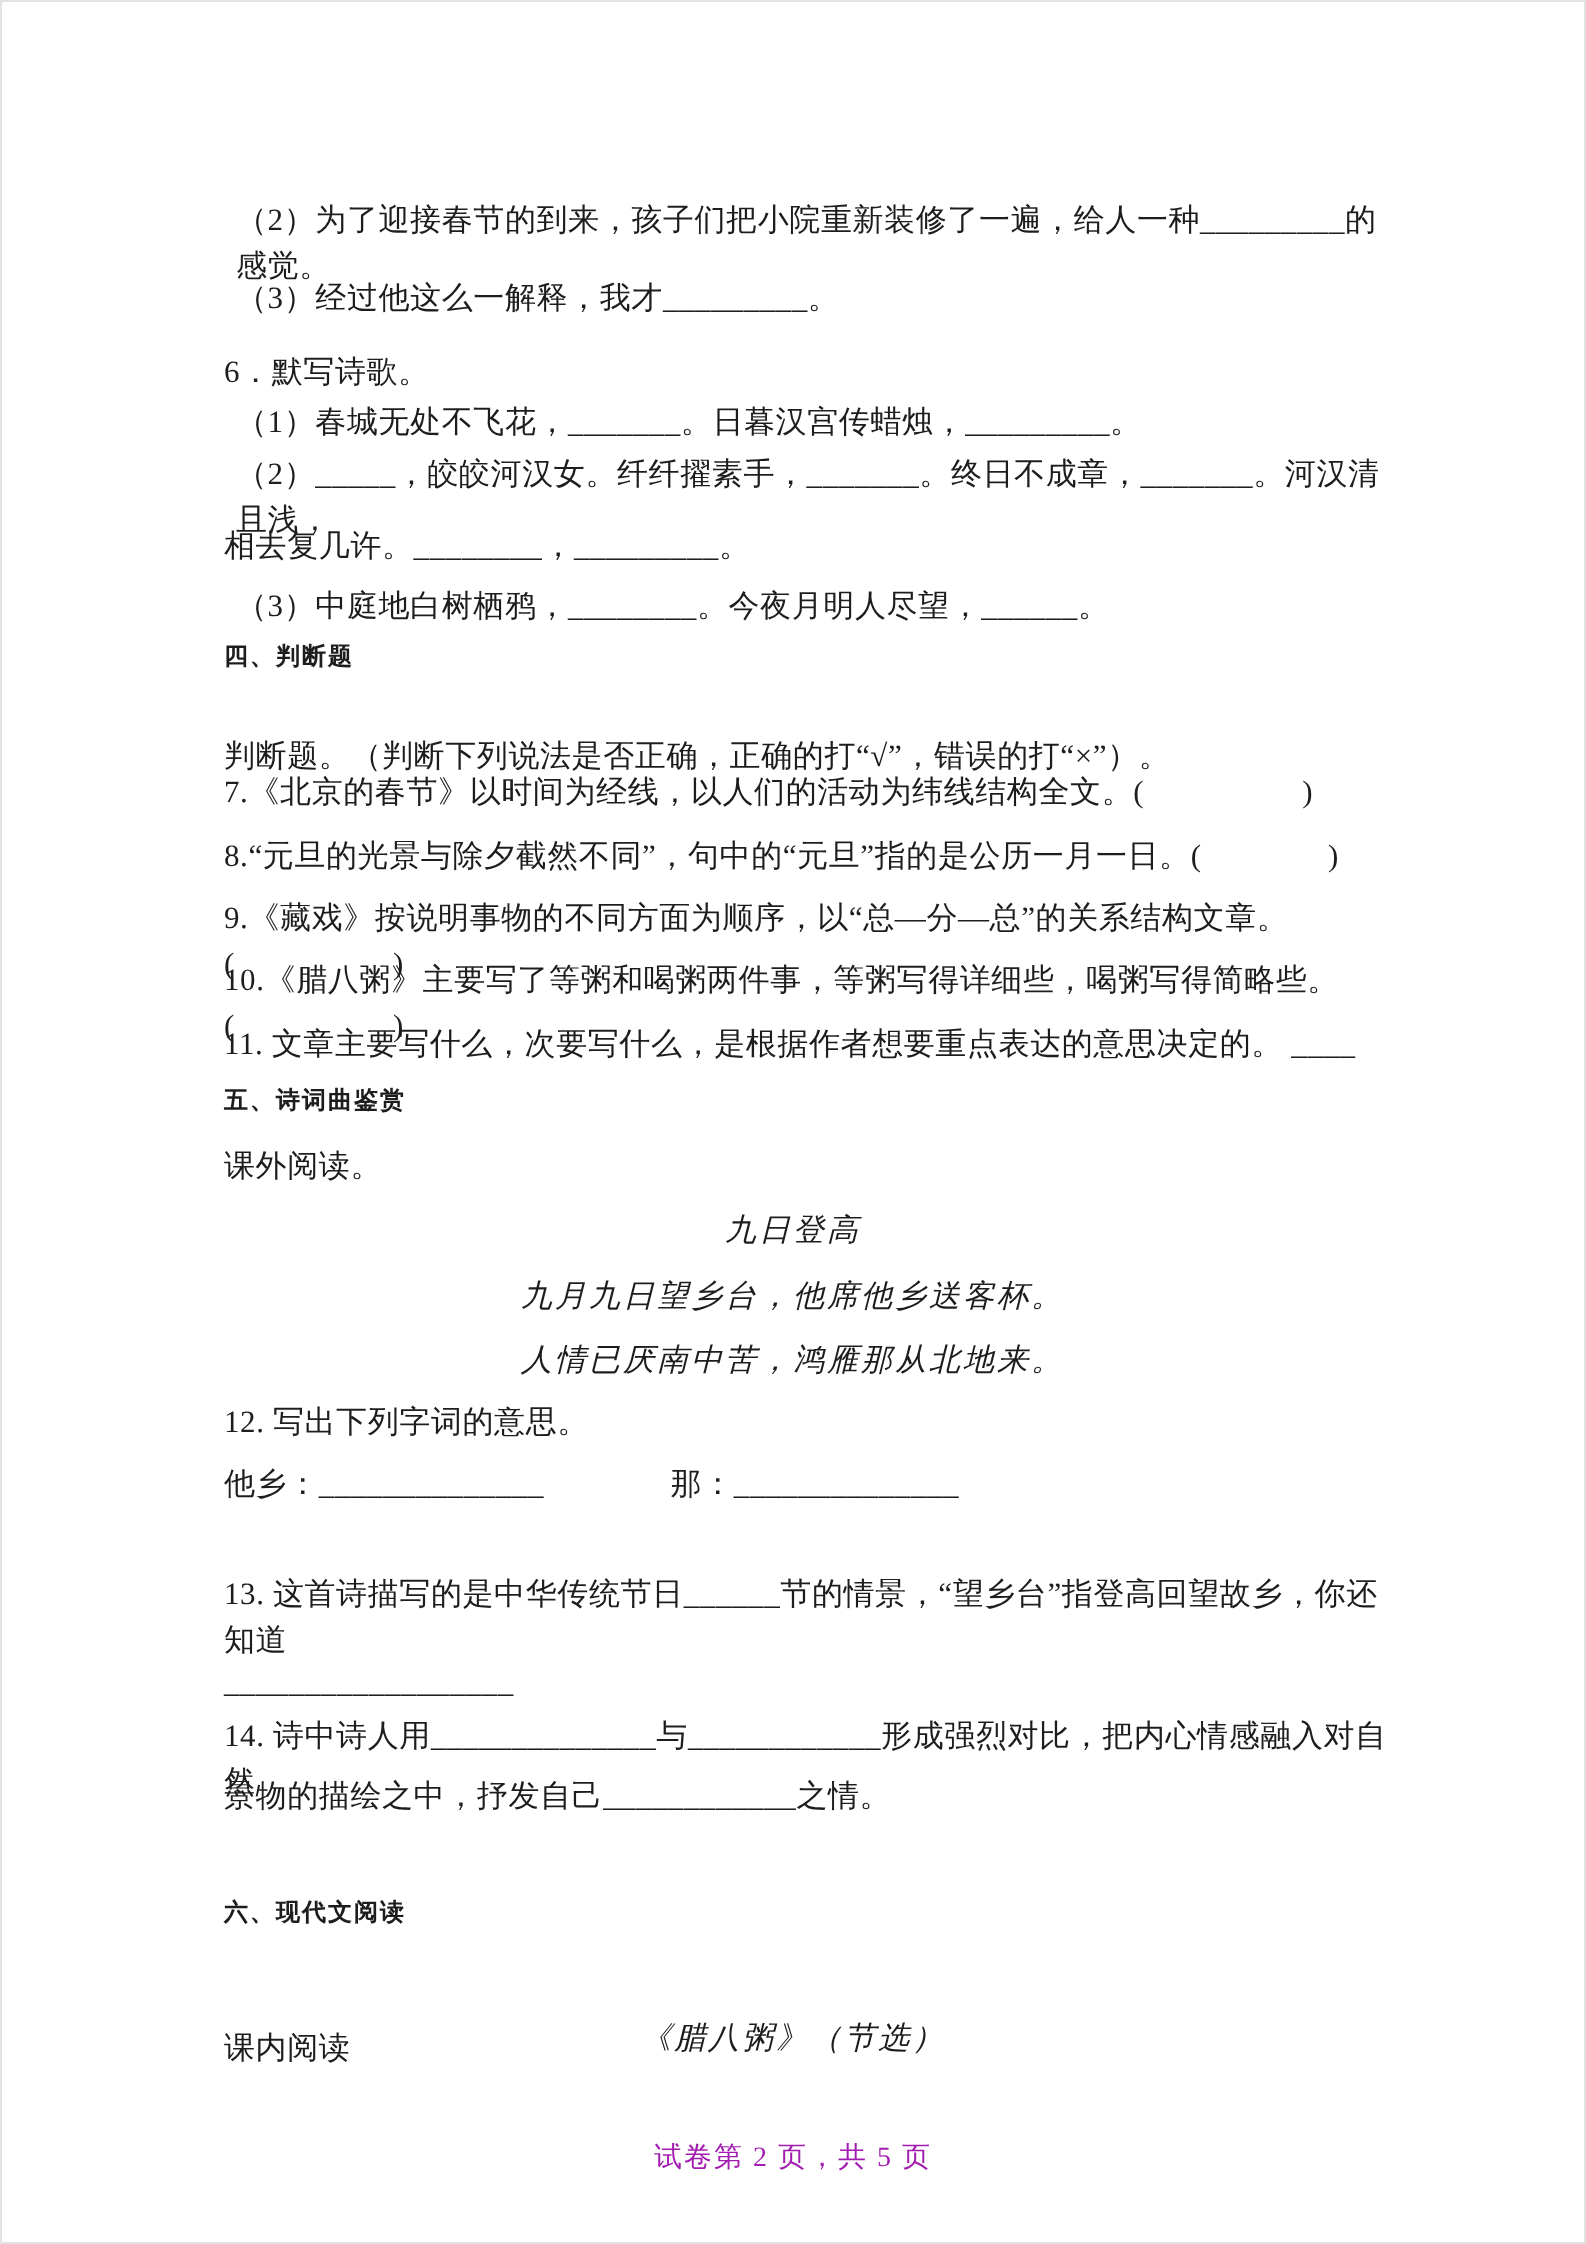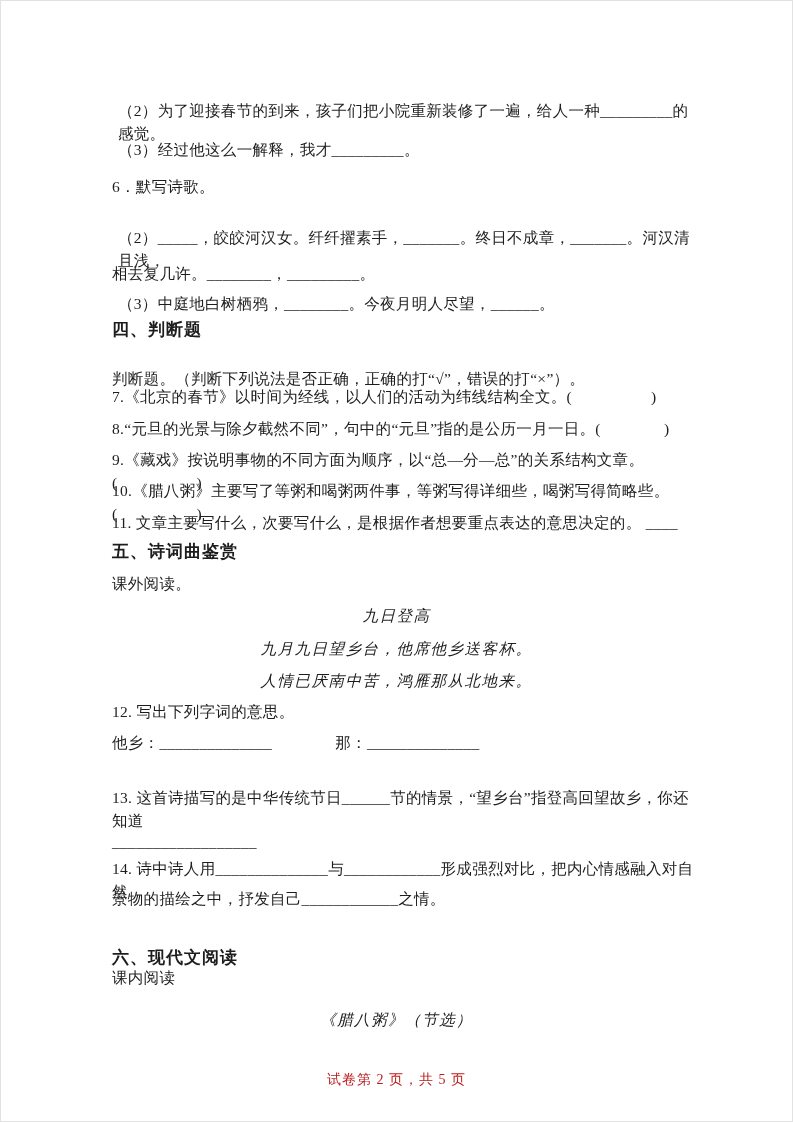--- a/index.html
+++ b/index.html
@@ -17,49 +17,50 @@
     position: absolute;
     left: 112px;
     right: 95px;
     font-size: 15.5px;
     line-height: 23px;
     white-space: pre-wrap;
     letter-spacing: 0.3px;
   }
   .indent { left: 118px; }
   .heading {
-    font-family: Liberation Serif, serif;
+    font-family: Liberation Mono, monospace;
     font-weight: 700;
-    font-size: 17px;
+    font-size: 12px;
     letter-spacing: 1px;
   }
   .center {
     left: 0;
     right: 0;
     text-align: center;
   }
   .poem {
     font-style: italic;
     letter-spacing: 1.5px;
   }
   .footer {
     font-size: 14px;
-    color: #b91c1c;
+    color: #a21caf;
     letter-spacing: 1px;
   }
 </style>
 </head>
 <body>
 
 <div class="page">
 
   <div class="line indent" style="top:99px">（2）为了迎接春节的到来，孩子们把小院重新装修了一遍，给人一种_________的感觉。</div>
   <div class="line indent" style="top:138px">（3）经过他这么一解释，我才_________。</div>
 
   <div class="line" style="top:175px">6．默写诗歌。</div>
+  <div class="line indent" style="top:200px">（1）春城无处不飞花，_______。日暮汉宫传蜡烛，_________。</div>
   <div class="line indent" style="top:226px">（2）_____，皎皎河汉女。纤纤擢素手，_______。终日不成章，_______。河汉清且浅，</div>
   <div class="line" style="top:262px">相去复几许。________，_________。</div>
   <div class="line indent" style="top:292px">（3）中庭地白树栖鸦，________。今夜月明人尽望，______。</div>
 
   <div class="line heading" style="top:318px">四、判断题</div>
   <div class="line" style="top:367px">判断题。（判断下列说法是否正确，正确的打“√”，错误的打“×”）。</div>
   <div class="line" style="top:385px">7.《北京的春节》以时间为经线，以人们的活动为纬线结构全文。(　　　　　)</div>
   <div class="line" style="top:417px">8.“元旦的光景与除夕截然不同”，句中的“元旦”指的是公历一月一日。(　　　　)</div>
   <div class="line" style="top:448px">9.《藏戏》按说明事物的不同方面为顺序，以“总—分—总”的关系结构文章。(　　　　　)</div>
   <div class="line" style="top:479px">10.《腊八粥》主要写了等粥和喝粥两件事，等粥写得详细些，喝粥写得简略些。(　　　　　)</div>
@@ -71,18 +72,18 @@
   <div class="line center poem" style="top:637px">九月九日望乡台，他席他乡送客杯。</div>
   <div class="line center poem" style="top:669px">人情已厌南中苦，鸿雁那从北地来。</div>
   <div class="line" style="top:700px">12. 写出下列字词的意思。</div>
   <div class="line" style="top:731px">他乡：______________　　　　那：______________</div>
   <div class="line" style="top:786px">13. 这首诗描写的是中华传统节日______节的情景，“望乡台”指登高回望故乡，你还知道</div>
   <div class="line" style="top:830px">__________________</div>
   <div class="line" style="top:857px">14. 诗中诗人用______________与____________形成强烈对比，把内心情感融入对自然</div>
   <div class="line" style="top:887px">景物的描绘之中，抒发自己____________之情。</div>
 
   <div class="line heading" style="top:946px">六、现代文阅读</div>
-  <div class="line" style="top:966px">课内阅读</div>
+  <div class="line" style="top:1013px">课内阅读</div>
   <div class="line center poem" style="top:1008px">《腊八粥》（节选）</div>
 
   <div class="line center footer" style="top:1068px">试卷第 2 页，共 5 页</div>
 
 </div>
 
 </body></html>

